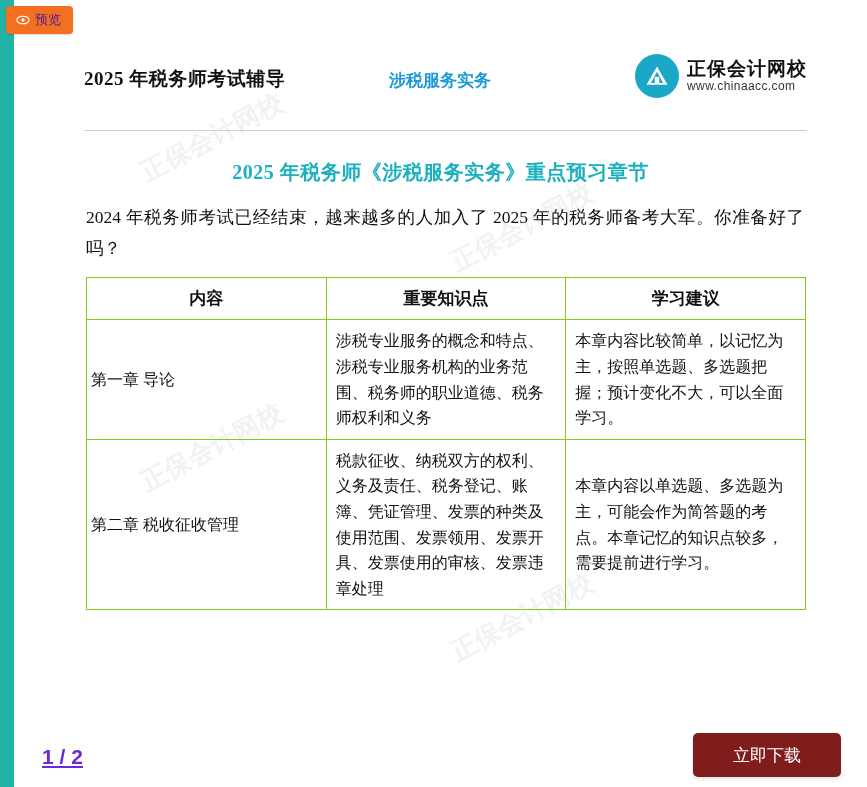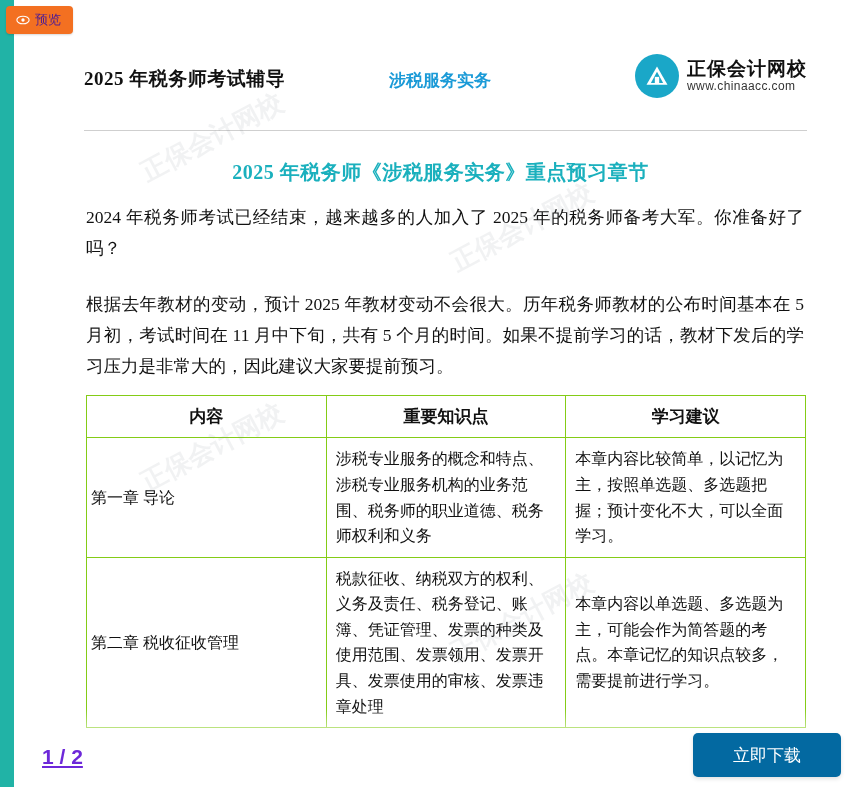--- a/index.html
+++ b/index.html
@@ -221,21 +221,21 @@
     color: #6d28d9;
     z-index: 20;
     text-decoration: underline;
   }
   .download-btn {
     position: absolute;
     right: 26px;
     bottom: 10px;
     width: 148px;
     height: 44px;
-    background: #0369a1;
+    background: #7f1d1d;
     color: #ffffff;
     border: none;
     border-radius: 5px;
     font-size: 17px;
     font-family: "Liberation Sans", sans-serif;
     cursor: pointer;
     z-index: 20;
     box-shadow: 0 2px 4px rgba(0,0,0,0.12);
   }
 </style>
@@ -271,21 +271,20 @@
         <span class="logo-text-wrap">
           <span class="logo-name">正保会计网校</span>
           <span class="logo-url">www.chinaacc.com</span>
         </span>
       </div>
     </div>
 
     <div class="doc-title">2025 年税务师《涉税服务实务》重点预习章节</div>
 
     <p class="para p1">2024 年税务师考试已经结束，越来越多的人加入了 2025 年的税务师备考大军。你准备好了吗？</p>
-    <p class="para">根据去年教材的变动，预计 2025 年教材变动不会很大。历年税务师教材的公布时间基本在 5 月初，考试时间在 11 月中下旬，共有 5 个月的时间。如果不提前学习的话，教材下发后的学习压力是非常大的，因此建议大家要提前预习。</p>
 
     <table class="kb">
       <thead>
         <tr>
           <th>内容</th>
           <th>重要知识点</th>
           <th>学习建议</th>
         </tr>
       </thead>
       <tbody>

